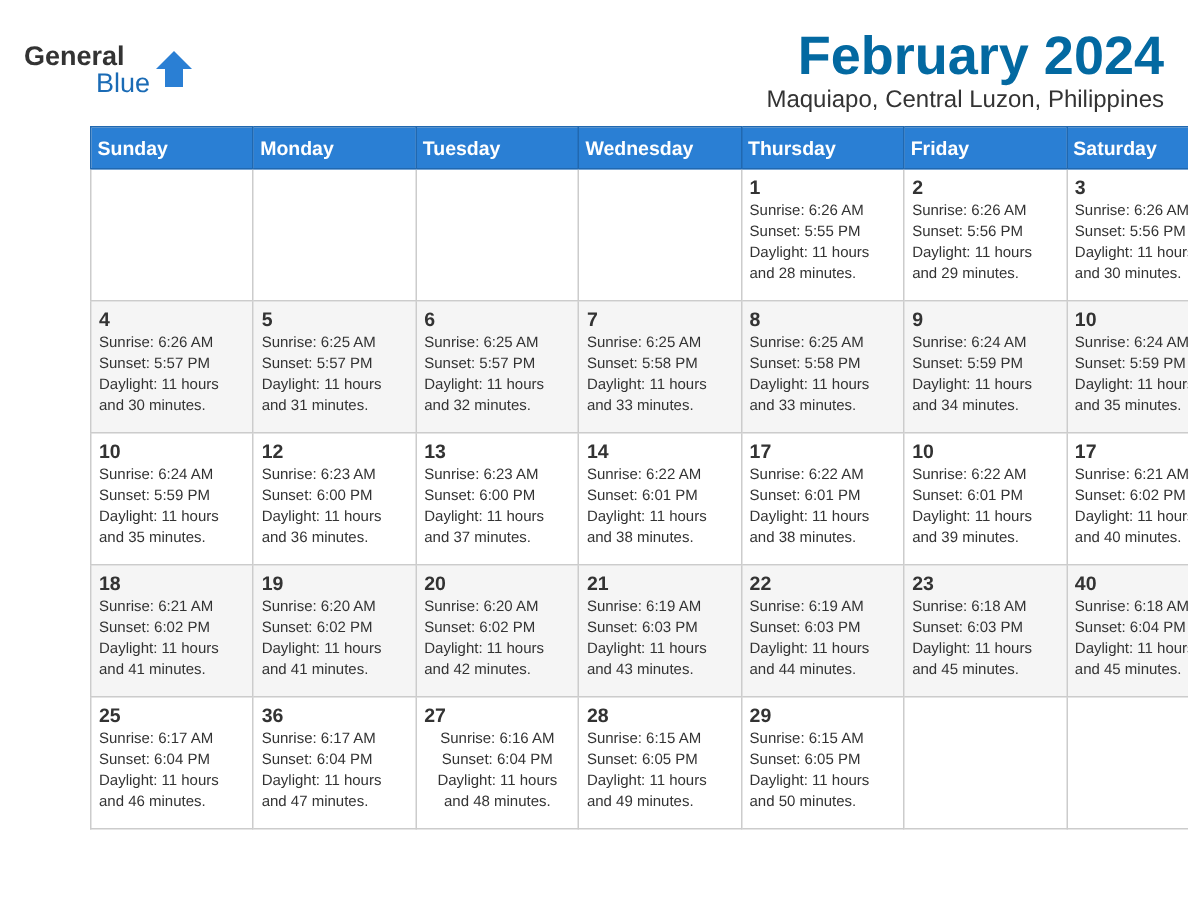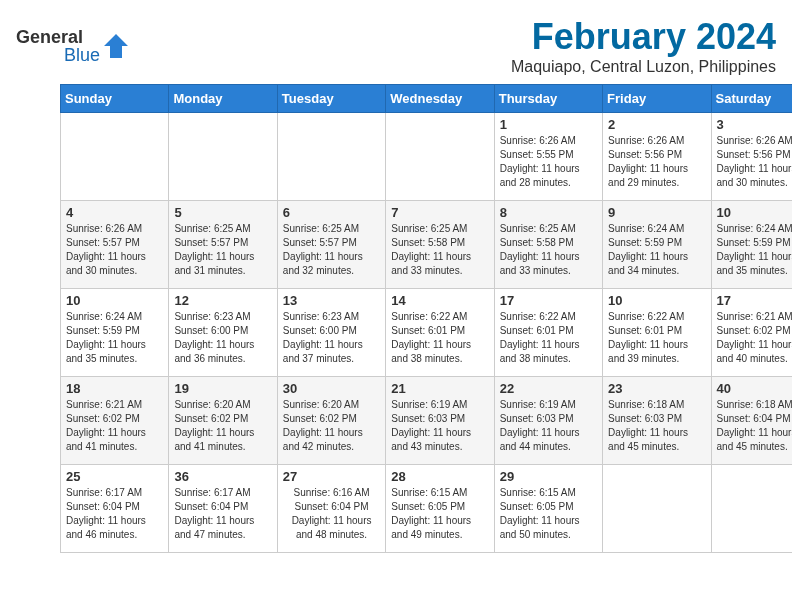--- a/index.html
+++ b/index.html
@@ -253,21 +253,21 @@
 Sunset: 6:02 PM
 Daylight: 11 hours and 41 minutes.</div>
         </td>
         <td>
           <span class="day-number">19</span>
           <div class="day-info" style="white-space: pre-line;">Sunrise: 6:20 AM
 Sunset: 6:02 PM
 Daylight: 11 hours and 41 minutes.</div>
         </td>
         <td>
-          <span class="day-number">30</span>
+          <span class="day-number">20</span>
           <div class="day-info" style="white-space: pre-line;">Sunrise: 6:20 AM
 Sunset: 6:02 PM
 Daylight: 11 hours and 42 minutes.</div>
         </td>
         <td>
           <span class="day-number">21</span>
           <div class="day-info" style="white-space: pre-line;">Sunrise: 6:19 AM
 Sunset: 6:03 PM
 Daylight: 11 hours and 43 minutes.</div>
         </td>

